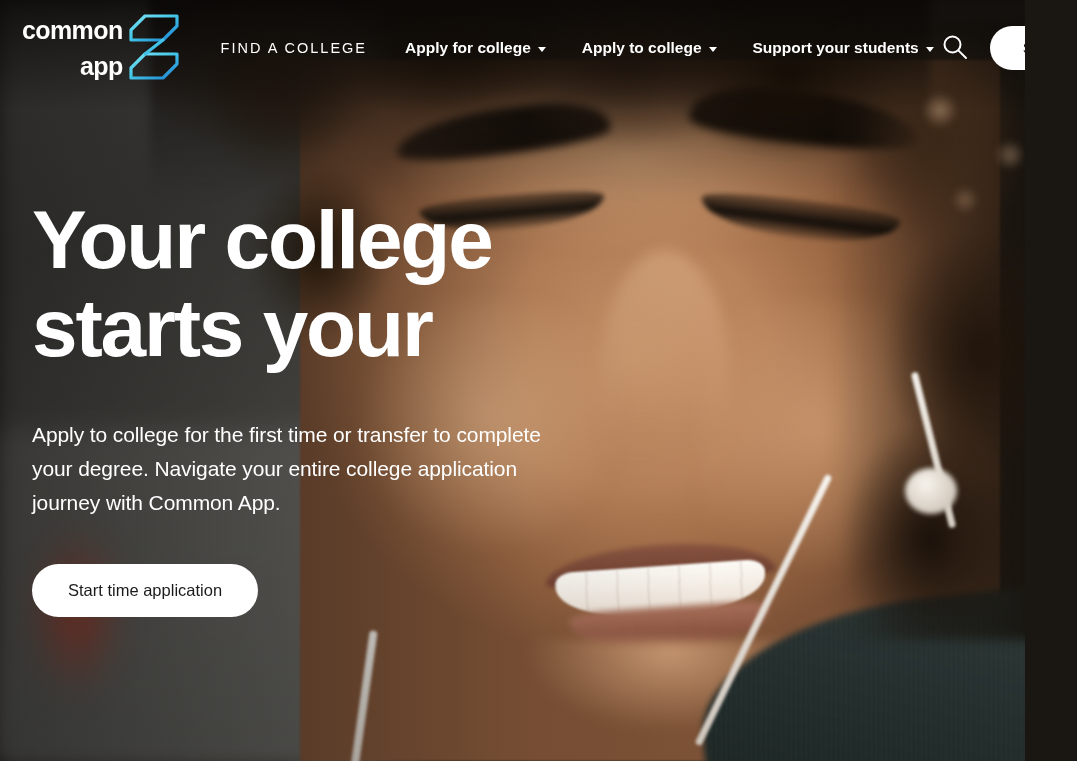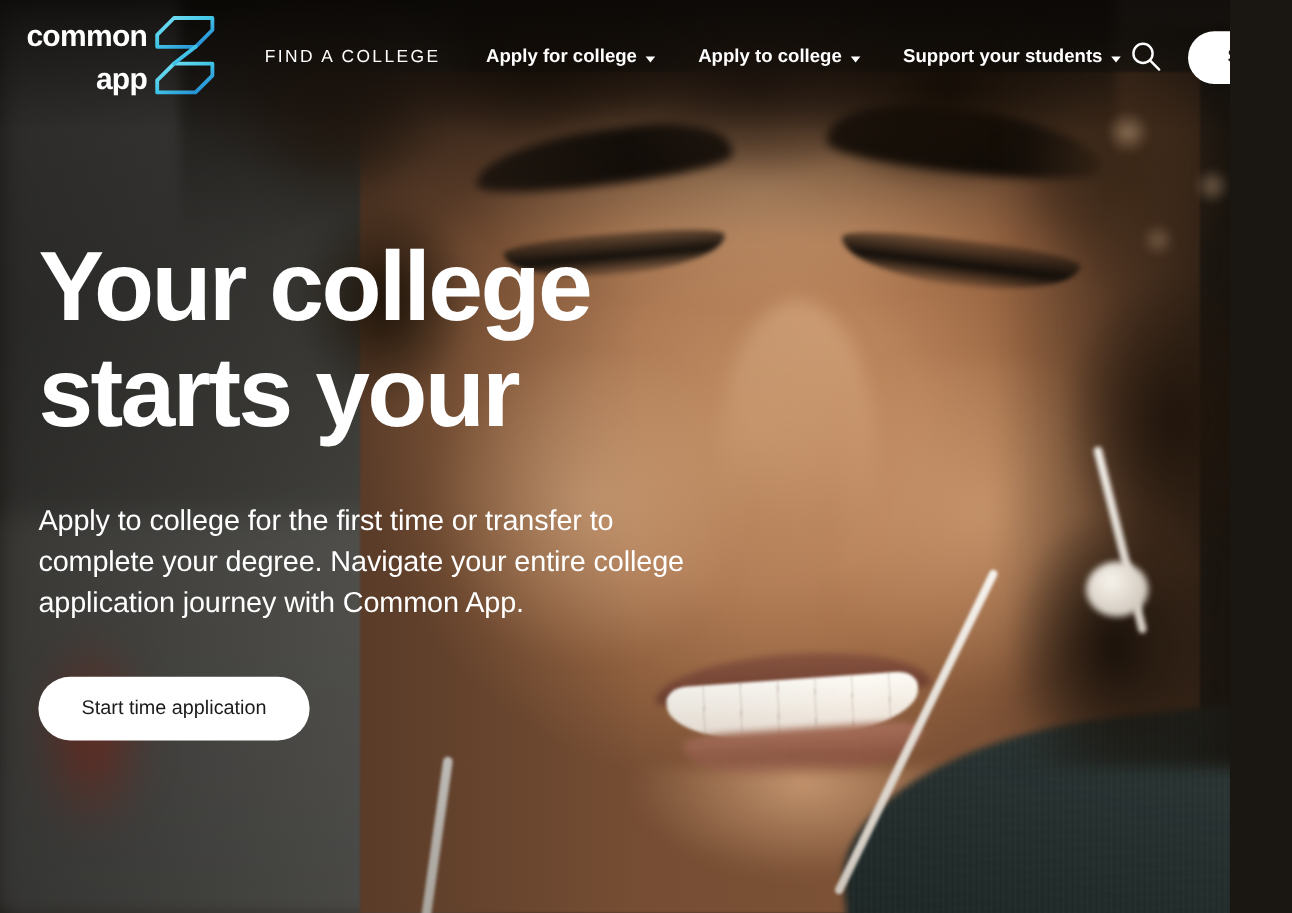--- a/index.html
+++ b/index.html
@@ -248,21 +248,21 @@
   }
 
   
   .hero { position:absolute; left:32px; top:196px; z-index:15; width:620px; }
   .hero-title {
     color:#fff; font-size:82px; line-height:88px; font-weight:700;
     letter-spacing:-2.2px;
   }
   .hero-title span { display:block; }
   .hero-sub {
-    color:#ffffff; font-size:24px; line-height:34px; font-weight:500;
+    color:#ffffff; font-size:21px; line-height:34px; font-weight:500;
     margin-top:46px; max-width:545px; letter-spacing:-0.1px;
   }
   .cta-btn {
     margin-top:44px; background:#fff; color:#1b1b1b; border:none;
     height:53px; padding:0 36px; border-radius:27px;
     font-size:16.5px; font-family:"Liberation Sans", sans-serif; cursor:pointer;
   }
 </style>
 </head>
 <body>

